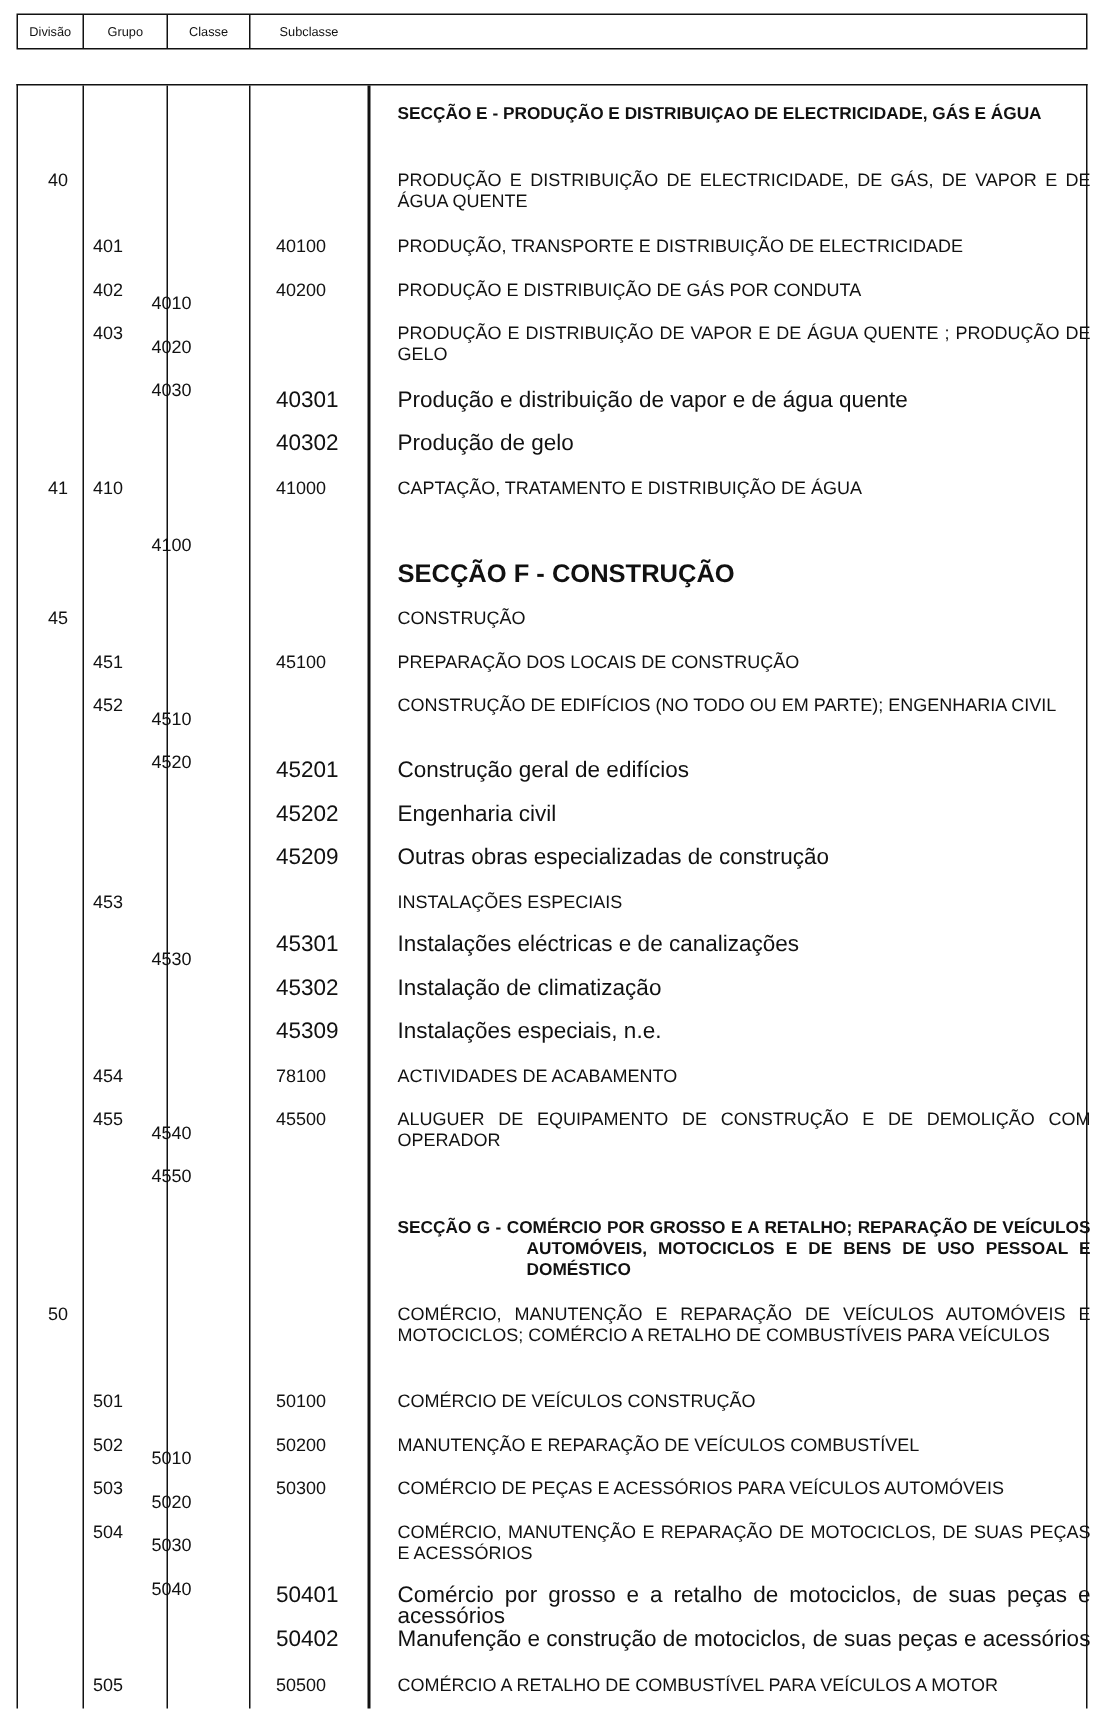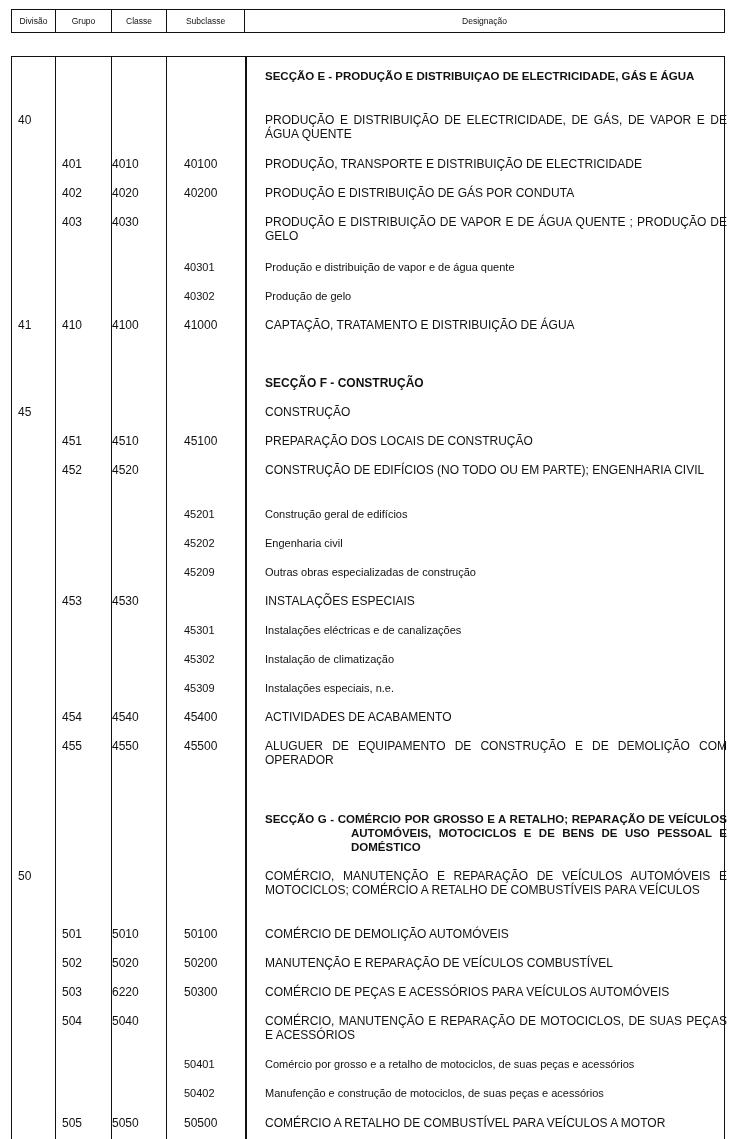--- a/index.html
+++ b/index.html
@@ -13,37 +13,36 @@
   .c1 { width: 44px; } .c2 { width: 56px; } .c3 { width: 55px; } .c4 { width: 78px; }
   .c5 { flex: 1; }
 
   .tbl { position: absolute; top: 56px; left: 11px; width: 714px; height: 1090px;
          border: 1.5px solid #111; box-sizing: border-box; border-bottom: none; }
   .vline { position: absolute; top: 0; bottom: 0; border-left: 1.2px solid #111; }
   .vline.thick { border-left: 2px solid #111; }
 
   .row { position: absolute; left: 0; right: 0; font-size: 12px; line-height: 14px; }
   .cell { position: absolute; top: 0; }
-  .d { left: 6px; }
+  .d { left: 20px; }
   .g { left: 50px; }
-  .k { left: 100px; }
+  .k { left: 89px; margin-top: 38px; }
   .s { left: 172px; }
   .t { left: 253px; width: 462px; text-align: justify; }
-  .small { font-size: 11px; }
+  .small { font-size: 15px; }
   .bold { font-weight: bold; }
 </style>
 </head>
 <body>
 
 <div class="hdr">
   <div class="c1">Divisão</div>
   <div class="c2">Grupo</div>
   <div class="c3">Classe</div>
   <div class="c4">Subclasse</div>
-  <div class="c5">Designação</div>
 </div>
 
 <div class="tbl" id="tbl">
   <div class="vline" style="left:43px"></div>
   <div class="vline" style="left:99px"></div>
   <div class="vline" style="left:154px"></div>
   <div class="vline thick" style="left:233px"></div>
 <div class="row" style="top: 12px;">
       <div class="cell t bold" style="font-size: 11.5px; padding-left: 66px; text-indent: -66px; width: 396px;">SECÇÃO  E - PRODUÇÃO E DISTRIBUIÇAO DE ELECTRICIDADE, GÁS E ÁGUA</div>
     </div>
@@ -77,21 +76,21 @@
       <div class="cell t small">Produção de gelo</div>
     </div>
     <div class="row" style="top: 261px;">
       <span class="cell d">41</span>
       <span class="cell g">410</span>
       <span class="cell k">4100</span>
       <span class="cell s">41000</span>
       <div class="cell t">CAPTAÇÃO, TRATAMENTO E DISTRIBUIÇÃO DE ÁGUA</div>
     </div>
     <div class="row" style="top: 319px;">
-      <div class="cell t bold" style="font-size: 12px;">SECÇÃO F - CONSTRUÇÃO</div>
+      <div class="cell t bold" style="font-size: 17px;">SECÇÃO F - CONSTRUÇÃO</div>
     </div>
     <div class="row" style="top: 348px;">
       <span class="cell d">45</span>
       <div class="cell t">CONSTRUÇÃO</div>
     </div>
     <div class="row" style="top: 377px;">
       <span class="cell g">451</span>
       <span class="cell k">4510</span>
       <span class="cell s">45100</span>
       <div class="cell t">PREPARAÇÃO DOS LOCAIS DE CONSTRUÇÃO</div>
@@ -126,51 +125,51 @@
       <span class="cell s small">45302</span>
       <div class="cell t small">Instalação de climatização</div>
     </div>
     <div class="row" style="top: 624px;">
       <span class="cell s small">45309</span>
       <div class="cell t small">Instalações especiais, n.e.</div>
     </div>
     <div class="row" style="top: 653px;">
       <span class="cell g">454</span>
       <span class="cell k">4540</span>
-      <span class="cell s">45400</span>
+      <span class="cell s">78100</span>
       <div class="cell t">ACTIVIDADES DE ACABAMENTO</div>
     </div>
     <div class="row" style="top: 682px;">
       <span class="cell g">455</span>
       <span class="cell k">4550</span>
       <span class="cell s">45500</span>
       <div class="cell t">ALUGUER DE EQUIPAMENTO DE CONSTRUÇÃO E DE DEMOLIÇÃO COM OPERADOR</div>
     </div>
     <div class="row" style="top: 755px;">
       <div class="cell t bold" style="font-size: 11.5px; padding-left: 86px; text-indent: -86px; width: 376px;">SECÇÃO G - COMÉRCIO POR GROSSO E A RETALHO; REPARAÇÃO DE VEÍCULOS AUTOMÓVEIS, MOTOCICLOS E DE BENS DE USO PESSOAL E DOMÉSTICO</div>
     </div>
     <div class="row" style="top: 812px;">
       <span class="cell d">50</span>
       <div class="cell t">COMÉRCIO, MANUTENÇÃO E REPARAÇÃO DE VEÍCULOS AUTOMÓVEIS E MOTOCICLOS; COMÉRCIO A RETALHO DE COMBUSTÍVEIS PARA VEÍCULOS</div>
     </div>
     <div class="row" style="top: 870px;">
       <span class="cell g">501</span>
       <span class="cell k">5010</span>
       <span class="cell s">50100</span>
-      <div class="cell t">COMÉRCIO DE DEMOLIÇÃO AUTOMÓVEIS</div>
+      <div class="cell t">COMÉRCIO DE VEÍCULOS CONSTRUÇÃO</div>
     </div>
     <div class="row" style="top: 899px;">
       <span class="cell g">502</span>
       <span class="cell k">5020</span>
       <span class="cell s">50200</span>
       <div class="cell t">MANUTENÇÃO E REPARAÇÃO DE VEÍCULOS COMBUSTÍVEL</div>
     </div>
     <div class="row" style="top: 928px;">
       <span class="cell g">503</span>
-      <span class="cell k">6220</span>
+      <span class="cell k">5030</span>
       <span class="cell s">50300</span>
       <div class="cell t">COMÉRCIO DE PEÇAS E ACESSÓRIOS PARA VEÍCULOS AUTOMÓVEIS</div>
     </div>
     <div class="row" style="top: 957px;">
       <span class="cell g">504</span>
       <span class="cell k">5040</span>
       <div class="cell t">COMÉRCIO, MANUTENÇÃO E REPARAÇÃO DE MOTOCICLOS, DE SUAS PEÇAS E ACESSÓRIOS</div>
     </div>
     <div class="row" style="top: 1000px;">
       <span class="cell s small">50401</span>

